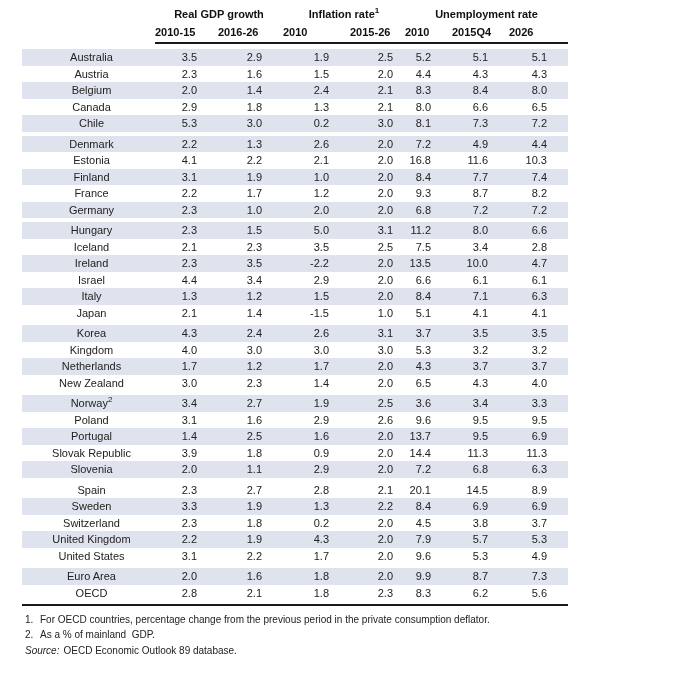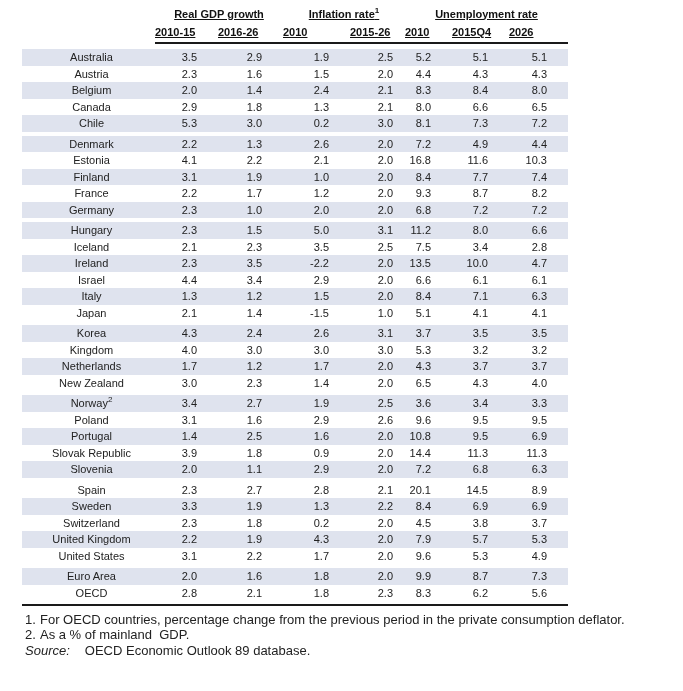--- a/index.html
+++ b/index.html
@@ -10,42 +10,42 @@
   table.outlook { border-collapse: collapse; table-layout: fixed; width: 546px; margin-left: 22px; }
   col.col-country { width: 133px; }
   col.col-0 { width: 63px; }
   col.col-1 { width: 65px; }
   col.col-2 { width: 67px; }
   col.col-3 { width: 55px; }
   col.col-4 { width: 47px; }
   col.col-5 { width: 57px; }
   col.col-6 { width: 59px; }
 
-  th { font-weight: bold; font-size: 11px; color: #111; padding: 0; text-decoration: underline; }
+  th { font-weight: bold; font-size: 11px; color: #111; padding: 0; }
   th.group-h { text-align: center; height: 17px; vertical-align: middle; white-space: nowrap; }
   th.sub-h { text-align: left; height: 21px; vertical-align: middle; border-bottom: 2px solid var(--rule-color, #1a1a1a); white-space: nowrap; }
   th.corner { border-bottom: none; }
 
   td { font-size: 11px; height: 16.5px; line-height: 16.5px; padding: 0; color: var(--text-color, #222); }
   td.country { text-align: center; padding-left: 6px; white-space: nowrap; }
   td.num { text-align: right; padding-right: 21px; font-variant-numeric: tabular-nums; }
   td.num.c3 { padding-right: 12px; }
   tr.shaded td { background: var(--row-shade, #dfe3ee); }
   tr.gap td { height: 4px; background: #fff; }
   tr.gap-lg td { height: 6px; }
 
   sup { font-size: 8px; line-height: 0; vertical-align: super; }
 
   .bottom-rule { width: 546px; margin: 3px 0 0 22px; border-top: 2px solid var(--rule-color, #1a1a1a); }
 
-  .footnotes { margin: 6px 0 0 25px; font-size: 13px; }
+  .footnotes { margin: 6px 0 0 25px; font-size: 10px; }
   .footnote { line-height: 15px; white-space: nowrap; }
   .fn-num { display: inline-block; width: 15px; }
   .source-line { line-height: 15px; margin-top: 1px; white-space: nowrap; }
-  .source-label { font-style: italic; margin-right: 15px; }
+  .source-label { font-style: italic; margin-right: 4px; }
 </style>
 </head>
 <body>
 
 <div class="page">
 
   <table class="outlook">
     <colgroup>
       <col class="col-country">
       <col class="col-0">
@@ -309,21 +309,21 @@
           <td class="num c4">9.6</td>
           <td class="num c5">9.5</td>
           <td class="num c6">9.5</td>
         </tr>
         <tr class="shaded">
           <td class="country"><span>Portugal</span></td>
           <td class="num c0">1.4</td>
           <td class="num c1">2.5</td>
           <td class="num c2">1.6</td>
           <td class="num c3">2.0</td>
-          <td class="num c4">10.8</td>
+          <td class="num c4">13.7</td>
           <td class="num c5">9.5</td>
           <td class="num c6">6.9</td>
         </tr>
         <tr>
           <td class="country"><span>Slovak Republic</span></td>
           <td class="num c0">3.9</td>
           <td class="num c1">1.8</td>
           <td class="num c2">0.9</td>
           <td class="num c3">2.0</td>
           <td class="num c4">14.4</td>

